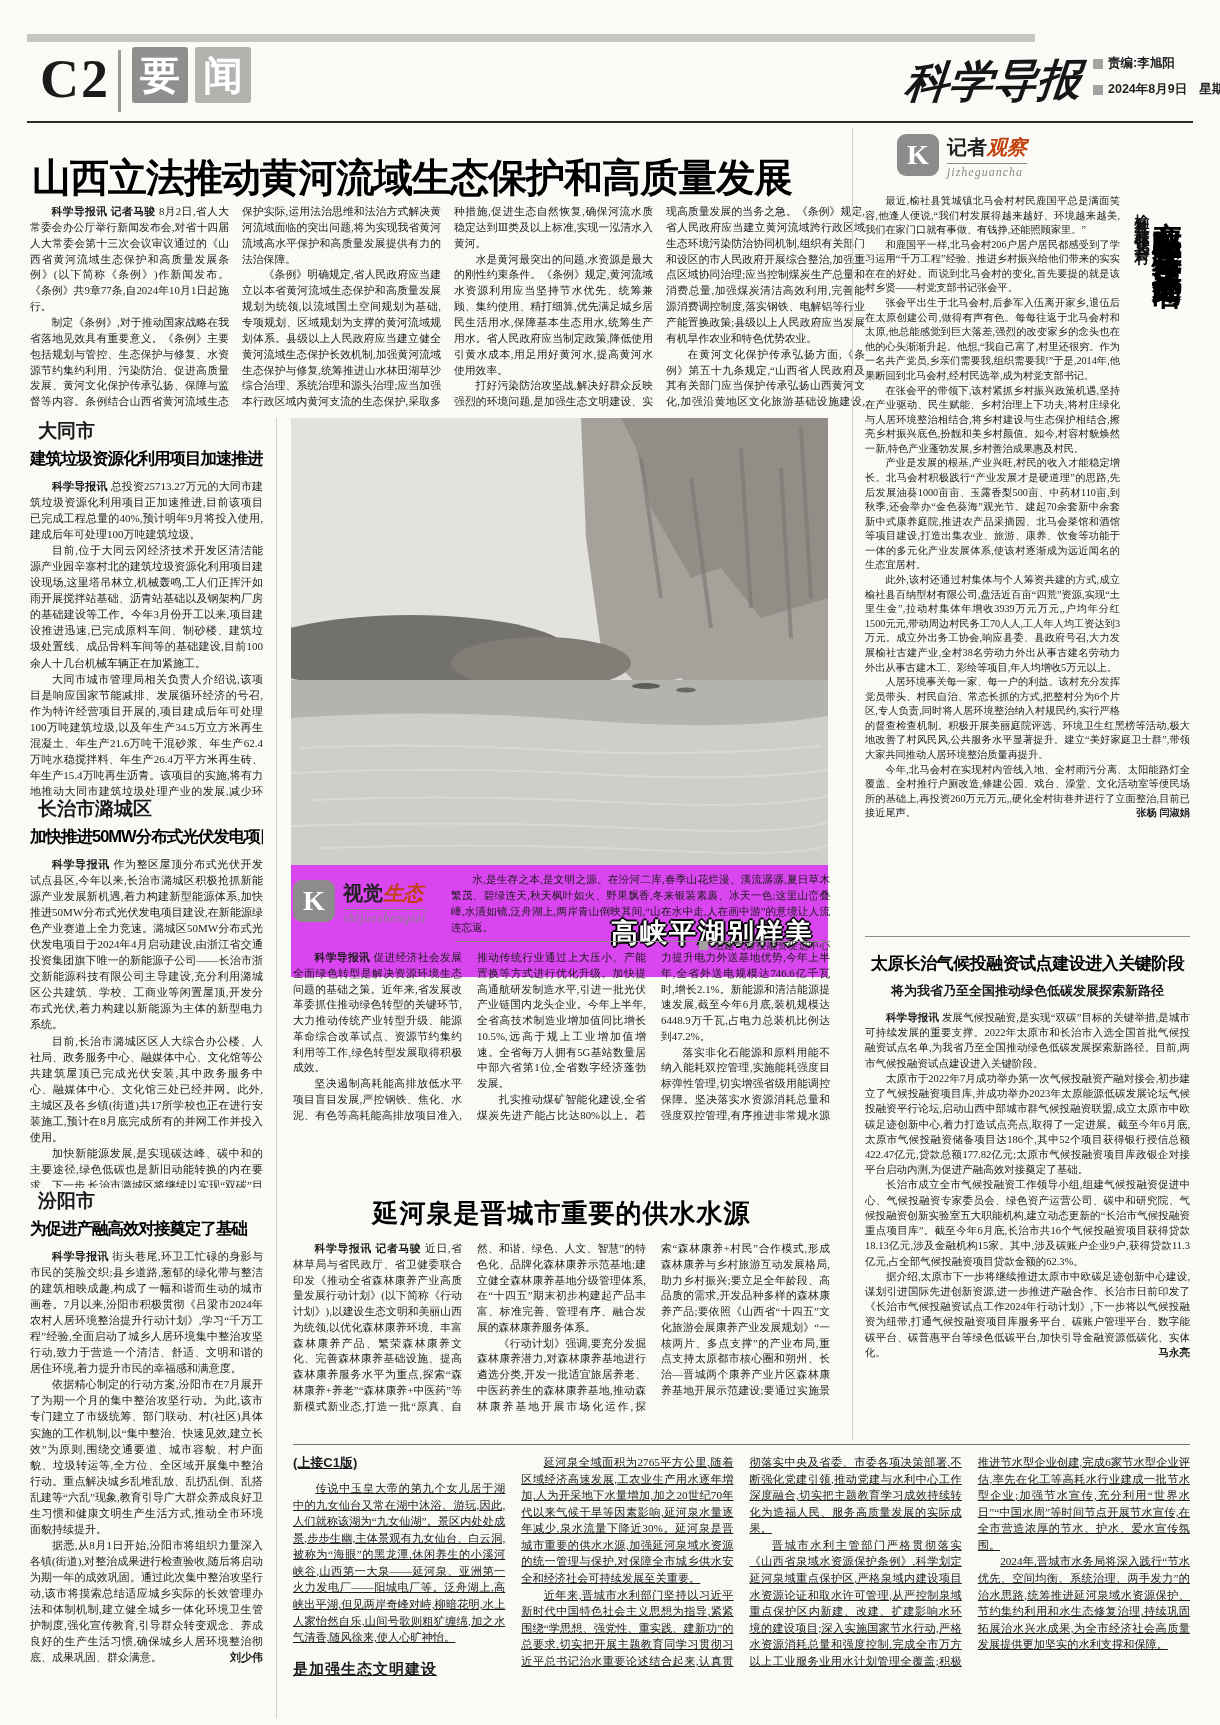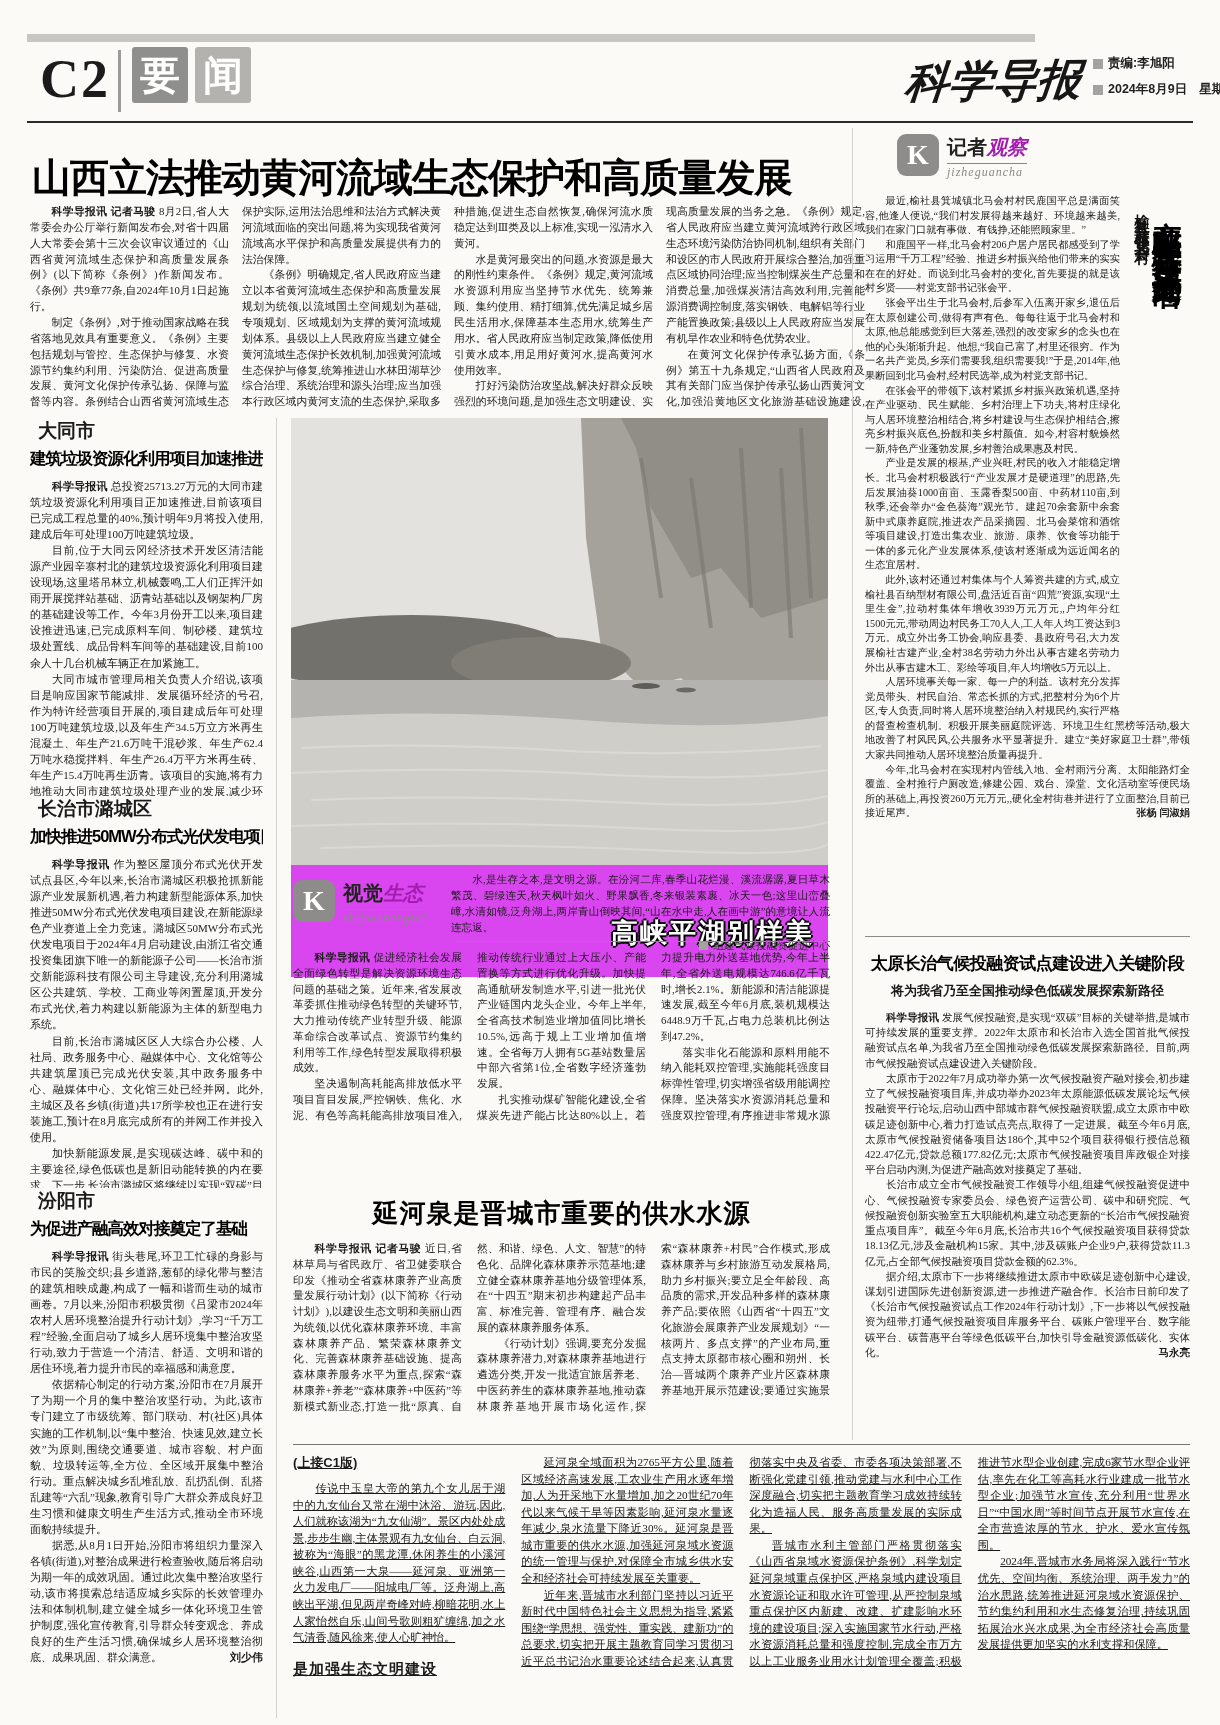--- a/index.html
+++ b/index.html
@@ -60,21 +60,21 @@
   .photo-overlay{position:absolute;right:14px;bottom:26px;
                  font:900 27px "Liberation Sans","DejaVu Sans",sans-serif;color:#fff;letter-spacing:2px;
                  text-shadow:-2px 0 #000,2px 0 #000,0 -2px #000,0 2px #000,1px 1px #000,-1px -1px #000;}
 
   
   .caption-row{position:absolute;left:293px;top:872px;width:537px;height:66px;display:flex;}
   .brand{width:158px;flex:0 0 auto;display:flex;align-items:flex-start;padding-top:8px;}
   .kbox{width:42px;height:42px;border-radius:9px;background:#8d8c8a;color:#fff;display:flex;align-items:center;
         justify-content:center;font:700 28px "Liberation Serif","DejaVu Serif",serif;margin-right:8px;flex:0 0 auto;}
   .brand-text{font:700 20px "Liberation Sans","DejaVu Sans",sans-serif;color:#222;}
-  .brand-text .script{font-family:Liberation Sans, sans-serif;font-style:italic;color:#a21caf;text-align:right;}
+  .brand-text .script{font-family:Liberation Sans, sans-serif;font-style:italic;color:#c2410c;text-align:right;}
   .brand-text .pinyin{display:block;font:italic 400 12px "Liberation Serif","DejaVu Serif",serif;color:#8a8987;
                       border-top:1px solid #8a8987;margin-top:2px;padding-top:1px;letter-spacing:1px;}
   .caption-text{flex:1;font-size:10.6px;line-height:1.5;text-align:justify;}
   .caption-text .cap{margin:0;text-indent:2em;}
   .credit{display:flex;align-items:center;justify-content:flex-end;font-size:10.6px;color:#333;margin-top:2px;}
   .credit .sq{width:9px;height:9px;}
 
   
   .mid-article{position:absolute;left:293px;width:537px;}
   .mid-article .mhead{font:900 26px "Liberation Sans","DejaVu Sans",sans-serif;text-align:center;

